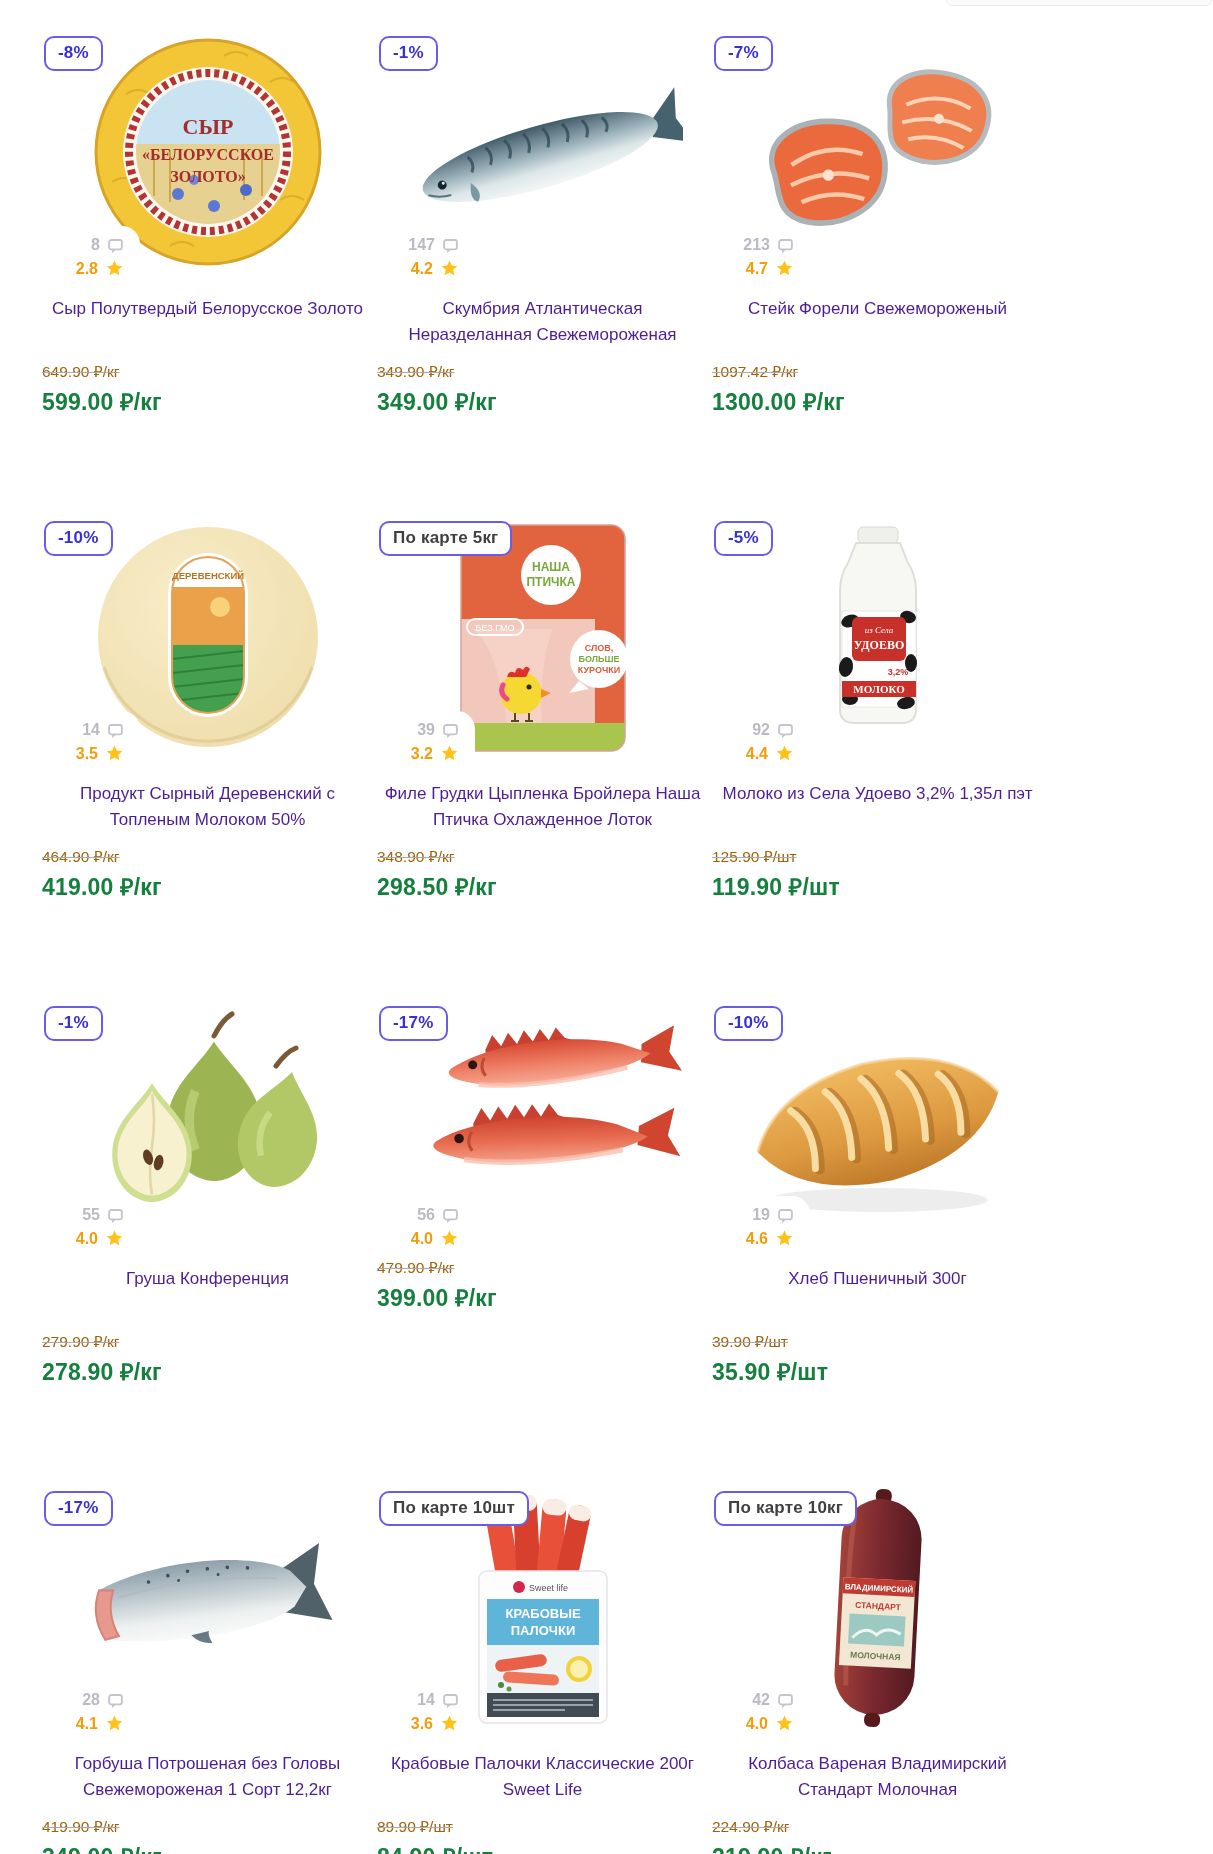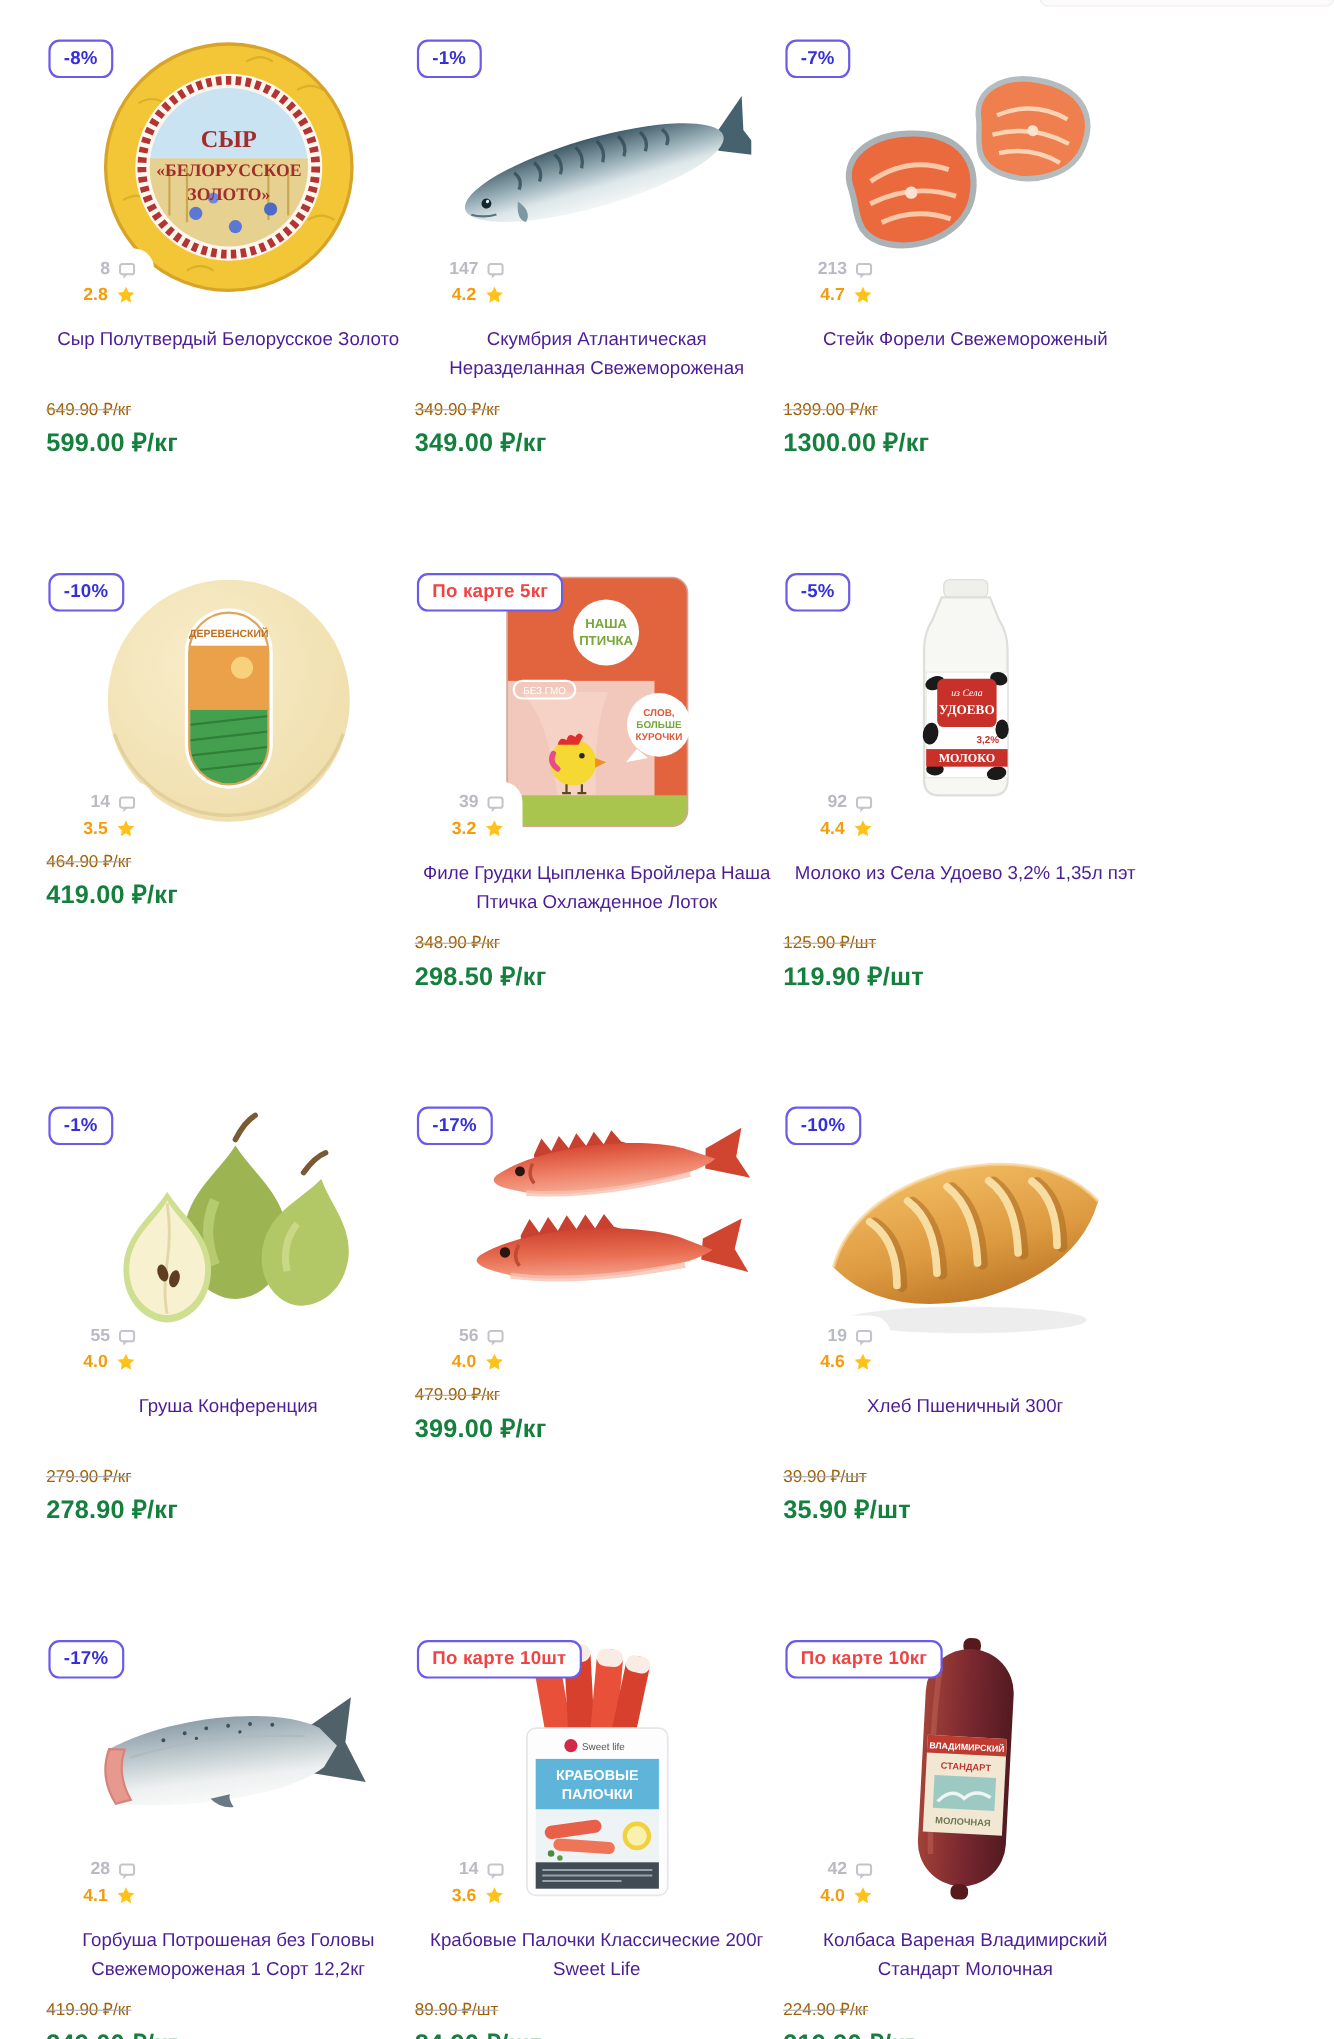--- a/index.html
+++ b/index.html
@@ -17,21 +17,21 @@
     position:absolute;top:28px;left:40px;
     display:grid;grid-template-columns:repeat(3,335px);row-gap:96px;
   }
   .card{position:relative;width:335px;}
   .badge{
     position:absolute;top:8px;left:4px;z-index:3;background:#fff;
     border:2px solid #6a5ce8;border-radius:10px;padding:5px 12px 6px;
     font-size:17px;font-weight:700;color:#3730d6;letter-spacing:.2px;
     white-space:nowrap;
   }
-  .badge.promo{color:#ef4444;}
+  .badge.promo{color:#404040;}
   .imgwrap{height:248px;position:relative;}
   .art{position:absolute;inset:0;display:flex;align-items:center;justify-content:center;}
   .meta{
     position:absolute;left:0;bottom:-4px;z-index:2;background:#fff;
     border-top-right-radius:18px;padding:10px 16px 2px 2px;min-width:82px;
   }
   .mrow{display:flex;align-items:center;justify-content:flex-end;gap:7px;}
   .reviews-num{color:#b9bac4;font-size:16px;font-weight:600;}
   .rating-row{margin-top:5px;}
   .rating-num{color:#f59c0b;font-size:16px;font-weight:700;}
@@ -214,21 +214,21 @@
           <span class="rating-num">4.7</span>
           <span class="micon">
             <svg width="19" height="19" viewBox="0 0 24 24">
                 <path d="M12 2l2.9 6.2 6.8.8-5 4.7 1.3 6.7L12 17l-6 3.4 1.3-6.7-5-4.7 6.8-.8z" fill="#ffc21a"></path>
               </svg>
           </span>
         </div>
       </div>
     </div>
     <div class="name">Стейк Форели Свежемороженый</div>
-    <div class="old-price">1399.00 ₽/кг</div>
+    <div class="old-price">1097.42 ₽/кг</div>
     <div class="cur-price">1300.00 ₽/кг</div>
   </article>
     <article class="card">
     <span class="badge">-10%</span>
     <div class="imgwrap">
       <div class="art">
           <svg width="268" height="240" viewBox="0 0 268 240">
 <defs>
               <radialGradient id="gcc" cx="0.4" cy="0.35" r="0.95">
 <stop offset="0" stop-color="#f8edca"></stop>
@@ -273,20 +273,21 @@
         <div class="mrow rating-row">
           <span class="rating-num">3.5</span>
           <span class="micon">
             <svg width="19" height="19" viewBox="0 0 24 24">
                 <path d="M12 2l2.9 6.2 6.8.8-5 4.7 1.3 6.7L12 17l-6 3.4 1.3-6.7-5-4.7 6.8-.8z" fill="#ffc21a"></path>
               </svg>
           </span>
         </div>
       </div>
     </div>
+    <div class="name">Продукт Сырный Деревенский с Топленым Молоком 50%</div>
     <div class="old-price">464.90 ₽/кг</div>
     <div class="cur-price">419.00 ₽/кг</div>
   </article>
     <article class="card">
     <span class="badge promo">По карте 5кг</span>
     <div class="imgwrap">
       <div class="art">
           <svg width="280" height="240" viewBox="0 0 280 240">
 <clipPath id="cpk">
               <rect x="58" y="8" width="164" height="226" rx="14"></rect>

